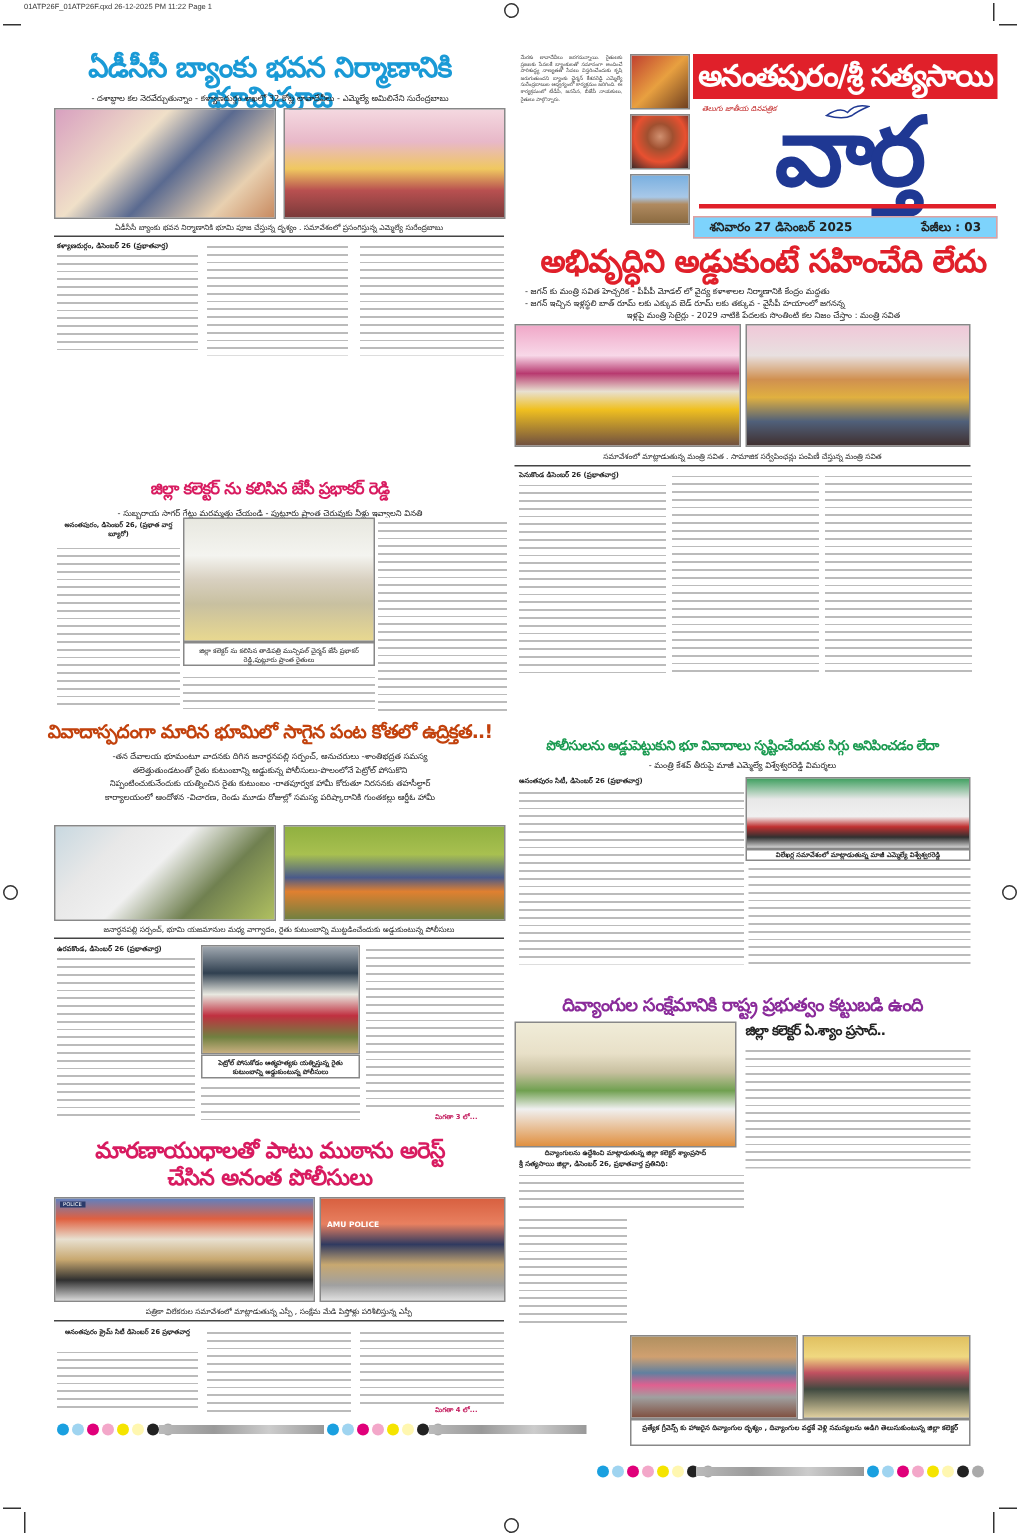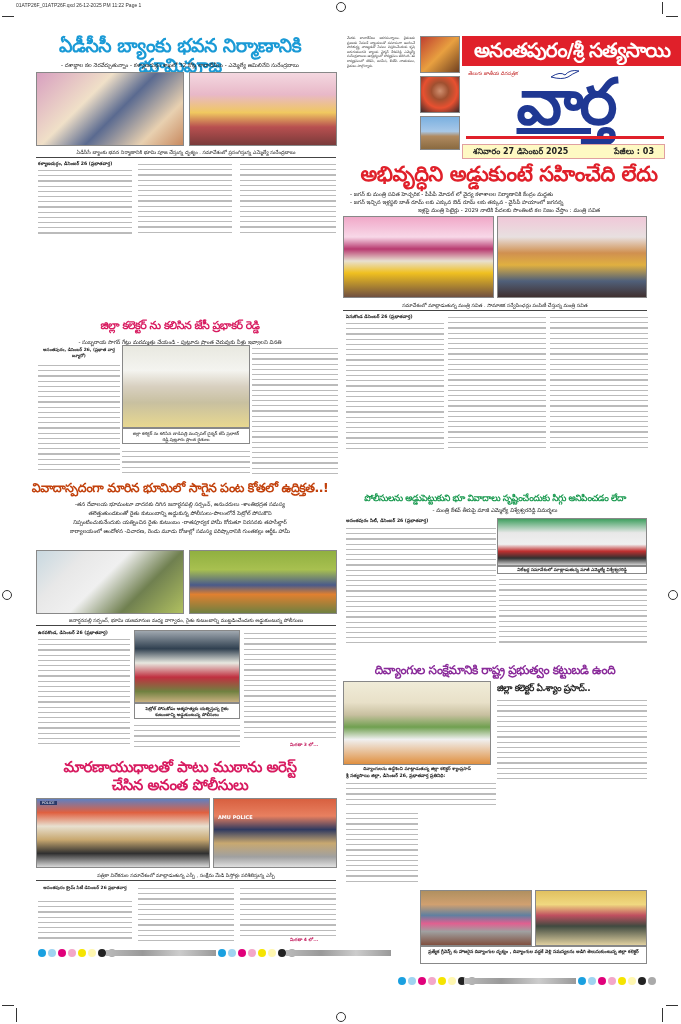--- a/index.html
+++ b/index.html
@@ -15,22 +15,22 @@
     .cap { font-size: 5px; text-align: center; color: #222; }
     .col-text { font-size: 3.6px; line-height: 5.2px; color: #555; text-align: justify; overflow: hidden; }
     .dateline { font-size: 4.6px; font-weight: bold; color: #222; }
     .rule { height: 1px; background: #444; }
     .more { color: #c2185b; font-weight: bold; font-size: 4.5px; }
     .dots { display: flex; gap: 2px; align-items: center; }
     .dot { width: 8px; height: 8px; border-radius: 50%; }
     .bar { height: 6px; background: linear-gradient(90deg,#bbb,#999,#ccc,#999); }
     
     .mast-red { background: #e0202a; color: #fff; font-weight: bold; font-size: 22px; text-align: center; line-height: 28px; letter-spacing: -1px; }
-    .mast-logo { color: #1f3893; font-weight: bold; font-size: 64px; line-height: 60px; letter-spacing: -4px; font-family: "DejaVu Serif", serif; text-decoration: underline; }
-    .datebar { background: #fef9c3; border: 1px solid #e0a0a0; font-size: 8px; font-weight: bold; display: flex; justify-content: space-between; padding: 2px 10px; }
+    .mast-logo { color: #1f3893; font-weight: bold; font-size: 64px; line-height: 60px; letter-spacing: -4px; font-family: "DejaVu Serif", serif; }
+    .datebar { background: #7dd3fc; border: 1px solid #e0a0a0; font-size: 8px; font-weight: bold; display: flex; justify-content: space-between; padding: 2px 10px; }
   </style>
 </head>
 <body>
 
 <div class="abs slug">01ATP26F_01ATP26F.qxd  26-12-2025  PM 11:22  Page 1</div>
 <div class="abs reg" style="left:336px;top:2px;"></div>
 <div class="abs crop" style="left:2px;top:16px;width:12px;height:1px;"></div>
 <div class="abs crop" style="left:666px;top:16px;width:12px;height:1px;"></div>
 <div class="abs crop" style="left:662px;top:2px;width:1px;height:12px;"></div>
 
@@ -44,21 +44,21 @@
 <div class="abs col-text" style="left:38px;top:167px;width:94px;height:70px;background:repeating-linear-gradient(180deg,#fff 0,#fff 3px,#bbb 3px,#bbb 4.2px,#fff 4.2px,#fff 5.2px);"></div>
 <div class="abs col-text" style="left:138px;top:161px;width:94px;height:76px;background:repeating-linear-gradient(180deg,#fff 0,#fff 3px,#bbb 3px,#bbb 4.2px,#fff 4.2px,#fff 5.2px);"></div>
 <div class="abs col-text" style="left:240px;top:161px;width:96px;height:76px;background:repeating-linear-gradient(180deg,#fff 0,#fff 3px,#bbb 3px,#bbb 4.2px,#fff 4.2px,#fff 5.2px);"></div>
 
 <div class="abs col-text" style="left:347px;top:36px;width:68px;height:118px;font-size:3.4px;line-height:4.6px;color:#444;">మేరకు లావాదేవీలు జరగనున్నాయి. రైతులకు ప్రజలకు సేవలకే బ్యాంకులతో సమానంగా అందించే పారిశుద్ధ్య నాణ్యతతో సేవలు విస్తరించేందుకు కృషి జరుగుతుందని బ్యాంకు ఛైర్మన్ కేశవరెడ్డి ఎమ్మెల్యే సురేంద్రబాబుల ఆధ్వర్యంలో కార్యక్రమం జరిగింది. ఈ కార్యక్రమంలో టీడీపీ, జనసేన, బీజేపీ నాయకులు, రైతులు పాల్గొన్నారు.</div>
 
 <div class="abs" style="left:420px;top:36px;width:245px;height:124px;">
   <div class="abs photo" style="left:0;top:0;width:40px;height:37px;background:linear-gradient(135deg,#c04030,#e8a040,#704020);"></div>
   <div class="abs photo" style="left:0;top:40px;width:40px;height:37px;background:radial-gradient(circle at 50% 40%,#d09070 0,#a05030 30%,#e85030 60%,#3a2a2a 100%);"></div>
   <div class="abs photo" style="left:0;top:80px;width:40px;height:34px;background:linear-gradient(180deg,#7ab0e0 0%,#a8c8e8 45%,#b08a60 60%,#8a6a40 100%);"></div>
-  <div class="abs mast-red" style="left:42px;top:0;width:220px;height:30px;font-size:20px;">అనంతపురం/శ్రీ సత్యసాయి</div>
+  <div class="abs mast-red" style="left:42px;top:0;width:203px;height:30px;font-size:20px;">అనంతపురం/శ్రీ సత్యసాయి</div>
   <div class="abs" style="left:48px;top:34px;font-size:5px;color:#c02020;font-style:italic;">తెలుగు జాతీయ దినపత్రిక</div>
   <div class="abs" style="left:130px;top:30px;width:30px;height:10px;">
     <svg width="30" height="12" viewBox="0 0 30 12">
         <path d="M1 8 Q10 2 15 6 Q20 0 29 2 Q22 5 18 8 Q12 11 1 8Z" fill="none" stroke="#1f3893" stroke-width="1"></path>
       </svg>
   </div>
   <div class="abs mast-logo" style="left:46px;top:36px;width:198px;text-align:center;">వార్త</div>
   <div class="abs" style="left:46px;top:100px;width:198px;height:3px;background:#e0202a;"></div>
   <div class="abs datebar" style="left:42px;top:108px;width:203px;height:15px;">
     <span>శనివారం  27  డిసెంబర్  2025</span>

